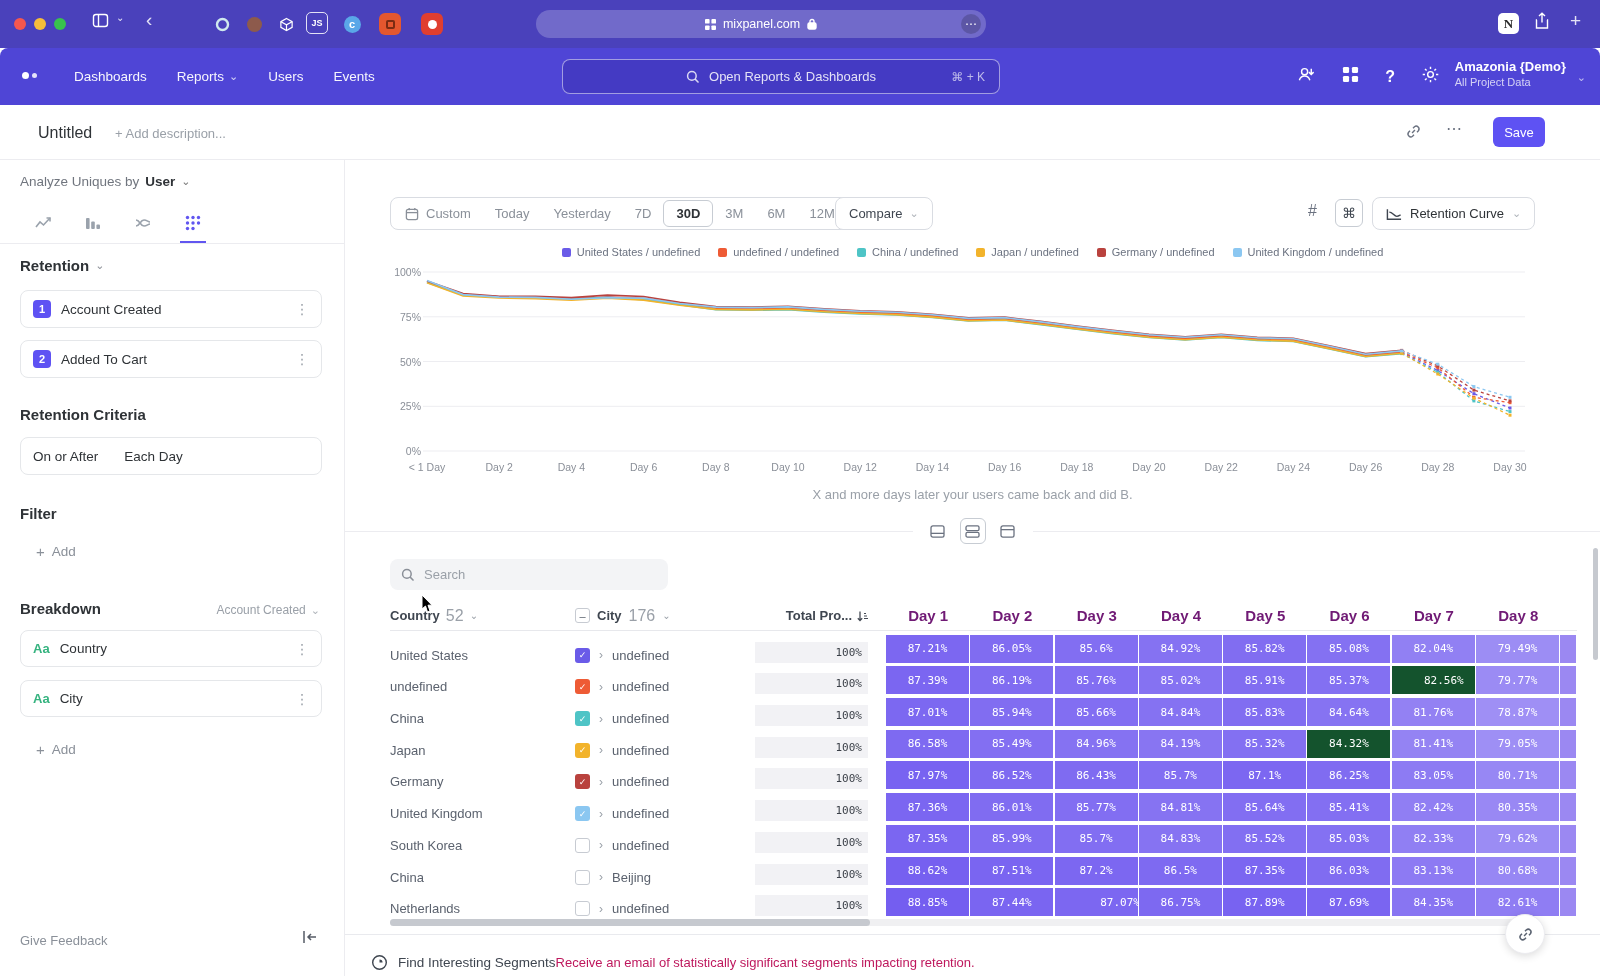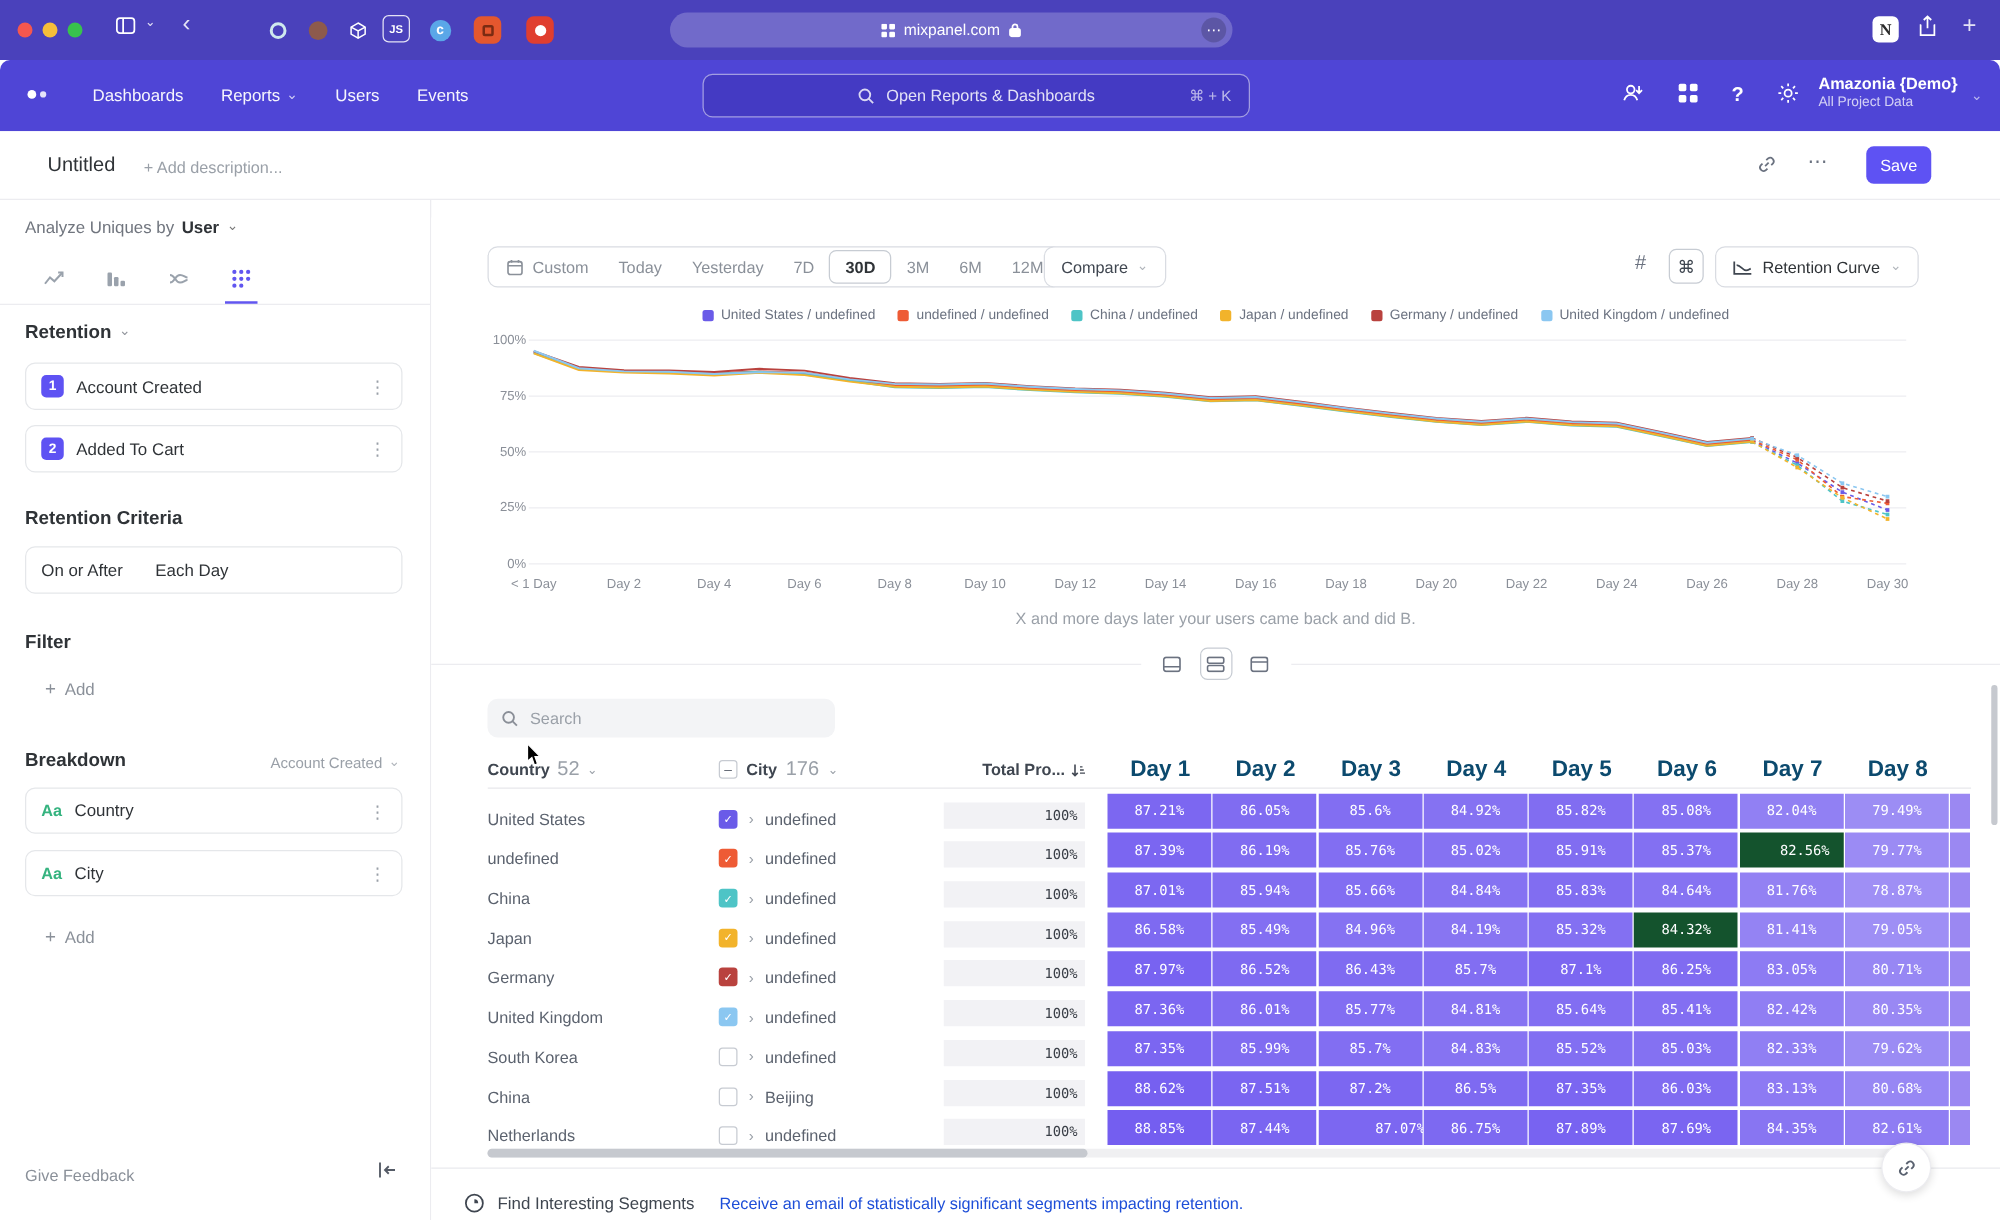--- a/index.html
+++ b/index.html
@@ -88,37 +88,37 @@
   
   .t-wrap { position:absolute; left:45px; top:427px; width:1187px; overflow:hidden; }
   .t-head { display:flex; align-items:center; height:30px; border-bottom:1px solid #e7e8ec; }
   .col-country { width:185px; display:flex; align-items:center; gap:6px; }
   .col-city { width:180px; display:flex; align-items:center; gap:7px; }
   .col-total { width:113px; display:flex; align-items:center; justify-content:flex-end; gap:4px; }
   .day-gap { width:18px; }
   .hname { font-size:13px; font-weight:700; color:#3f4650; }
   .hcount { font-size:16px; color:#9aa0a8; }
   .hchev { font-size:10px; color:#9aa0a8; }
-  .dayh { width:84.3px; text-align:center; font-size:18px; font-weight:700; color:#0c4a6e; }
+  .dayh { width:84.3px; text-align:center; font-size:15px; font-weight:700; color:#701a75; }
   .row { display:flex; align-items:flex-end; height:31.7px; }
   .rname { font-size:13px; color:#5b626e; }
   .chk { width:15px; height:15px; border-radius:3px; display:flex; align-items:center; justify-content:center; font-size:9px; color:#fff; flex:0 0 auto; }
   .chk.un { border:1.5px solid #c7cbd2; background:#fff; }
   .rchev { color:#9aa0a8; font-size:12px; margin:0 2px; }
   .total-bar { width:113px; height:21px; background:#f2f2f5; display:flex; align-items:center; justify-content:flex-end; padding-right:6px; font-family:"DejaVu Sans Mono", monospace; font-size:11px; color:#3a3f47; }
   .dcell { width:83px; height:28px; margin-right:1.3px; display:flex; align-items:center; justify-content:center; font-family:"DejaVu Sans Mono", monospace; font-size:11px; color:#fff; }
   .sliver { width:16px; height:28px; background:#9b88f2; }
   .hscroll-track { position:absolute; left:45px; top:745px; width:1140px; height:7px; border-radius:4px; background:#f0f0f2; }
   .hscroll-thumb { position:absolute; left:0; top:0; width:480px; height:7px; border-radius:4px; background:#c6c9cf; }
 
   
   .main-footer { position:absolute; left:0; top:760px; width:1255px; height:56px; border-top:1px solid #e9eaee; display:flex; align-items:center; }
   .mf-icon { margin-left:26px; color:#3f4650; display:flex; }
   .mf-title { margin-left:10px; font-size:13.5px; font-weight:500; color:#3f4650; }
-  .mf-sub { margin-left:20px; font-size:13px; color:#1d4ed8; }
+  .mf-sub { font-size:13px; color:#be185d; }
   .float-btn { position:absolute; left:1160px; top:740px; width:40px; height:40px; border-radius:50%; background:#fff; border:1px solid #ececf0; box-shadow:0 2px 8px rgba(0,0,0,.14); display:flex; align-items:center; justify-content:center; color:#5a6270; }
   .vscroll { position:absolute; right:2px; top:548px; width:5px; height:112px; border-radius:3px; background:#c6c9cf; }
   .cursor { position:absolute; left:76px; top:420px; pointer-events:none; }
 </style>
 </head>
 <body>
 
 <div class="browser-bar">
   <div class="traffic">
     <span class="tl r"></span>

